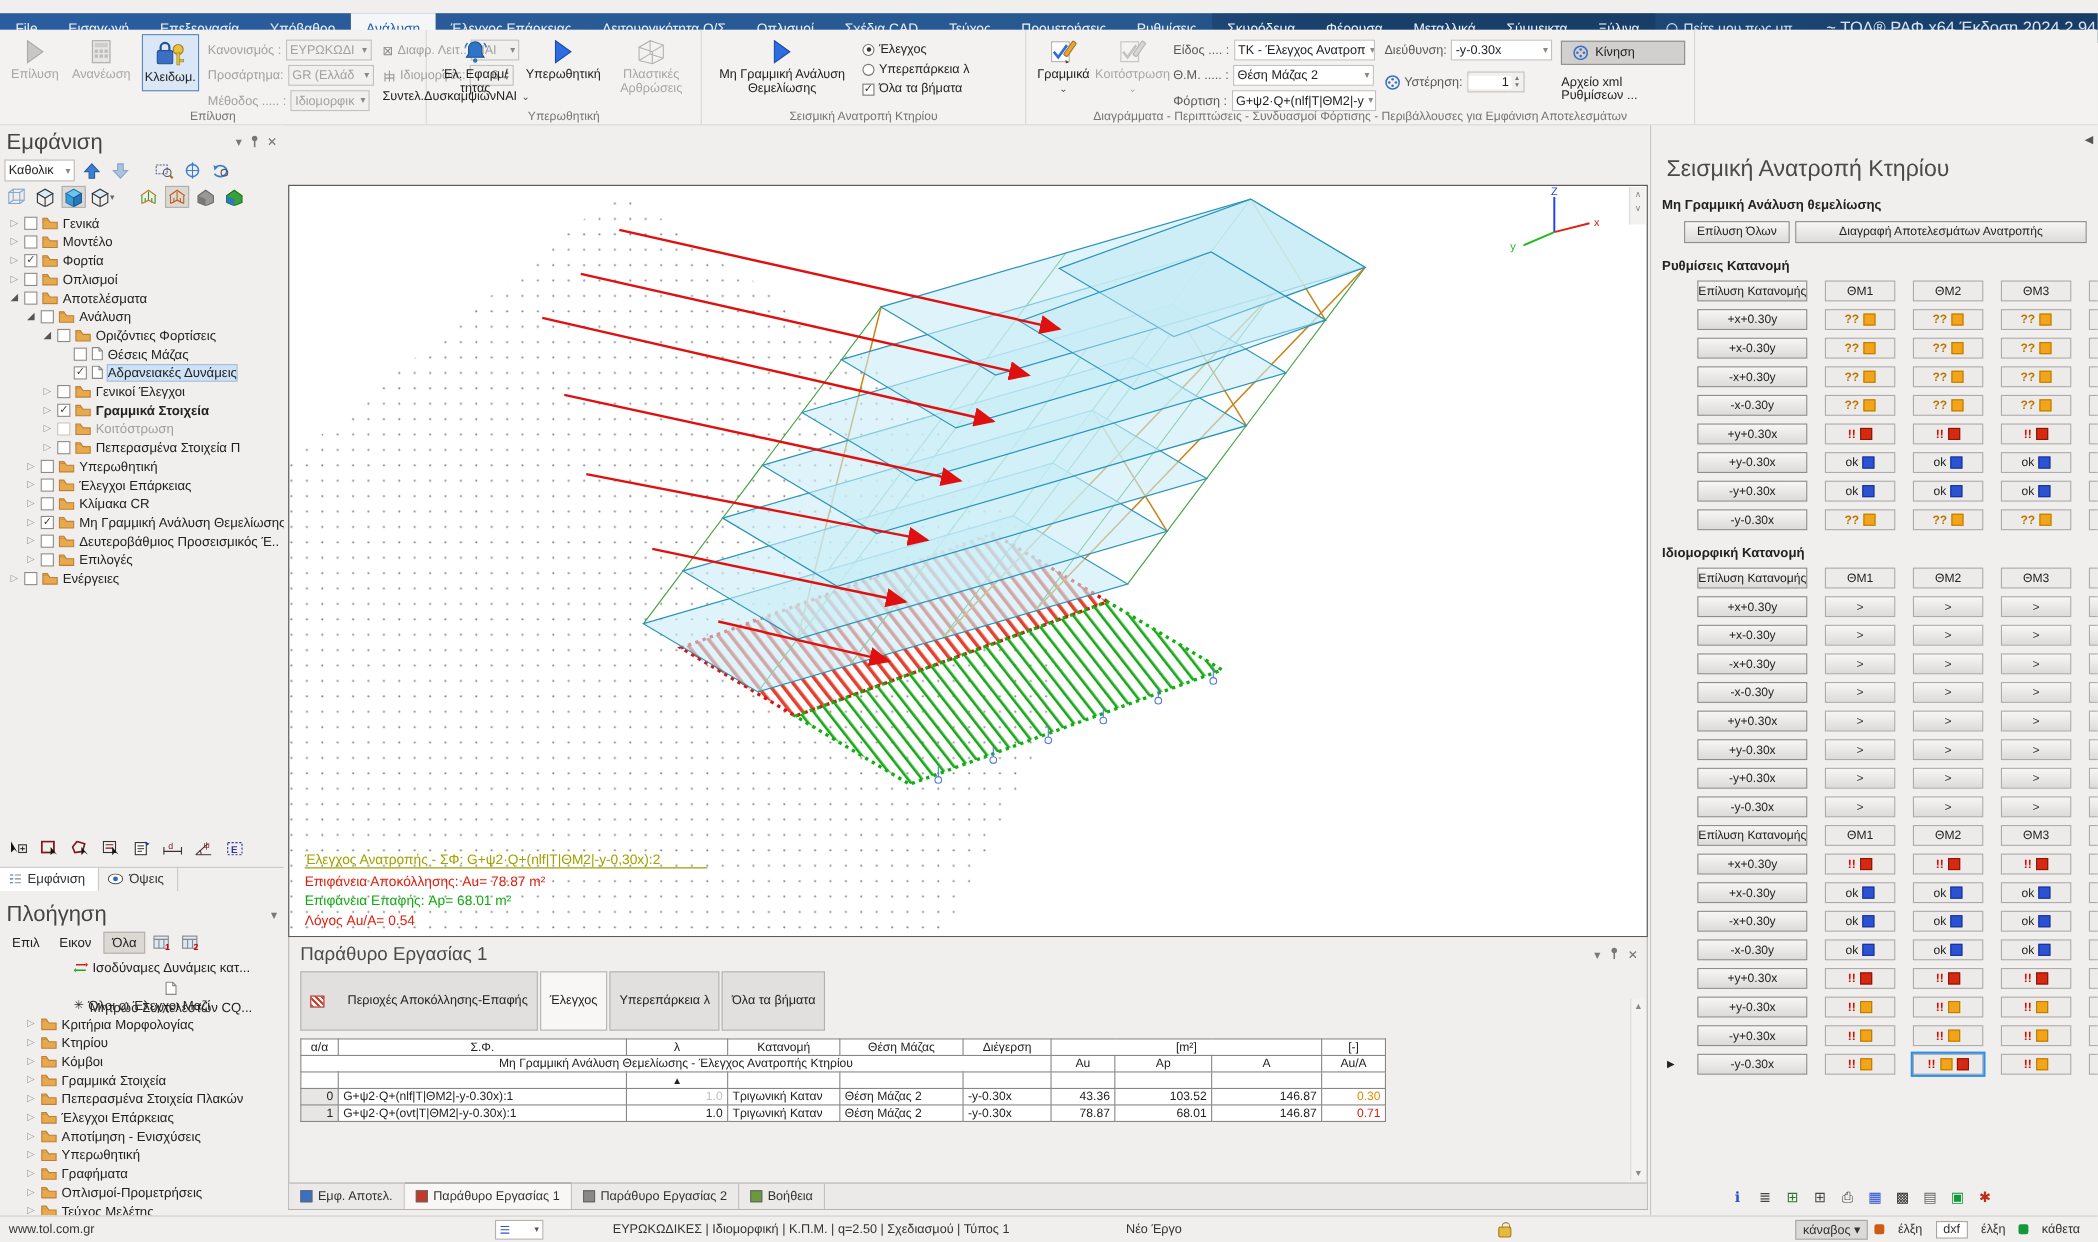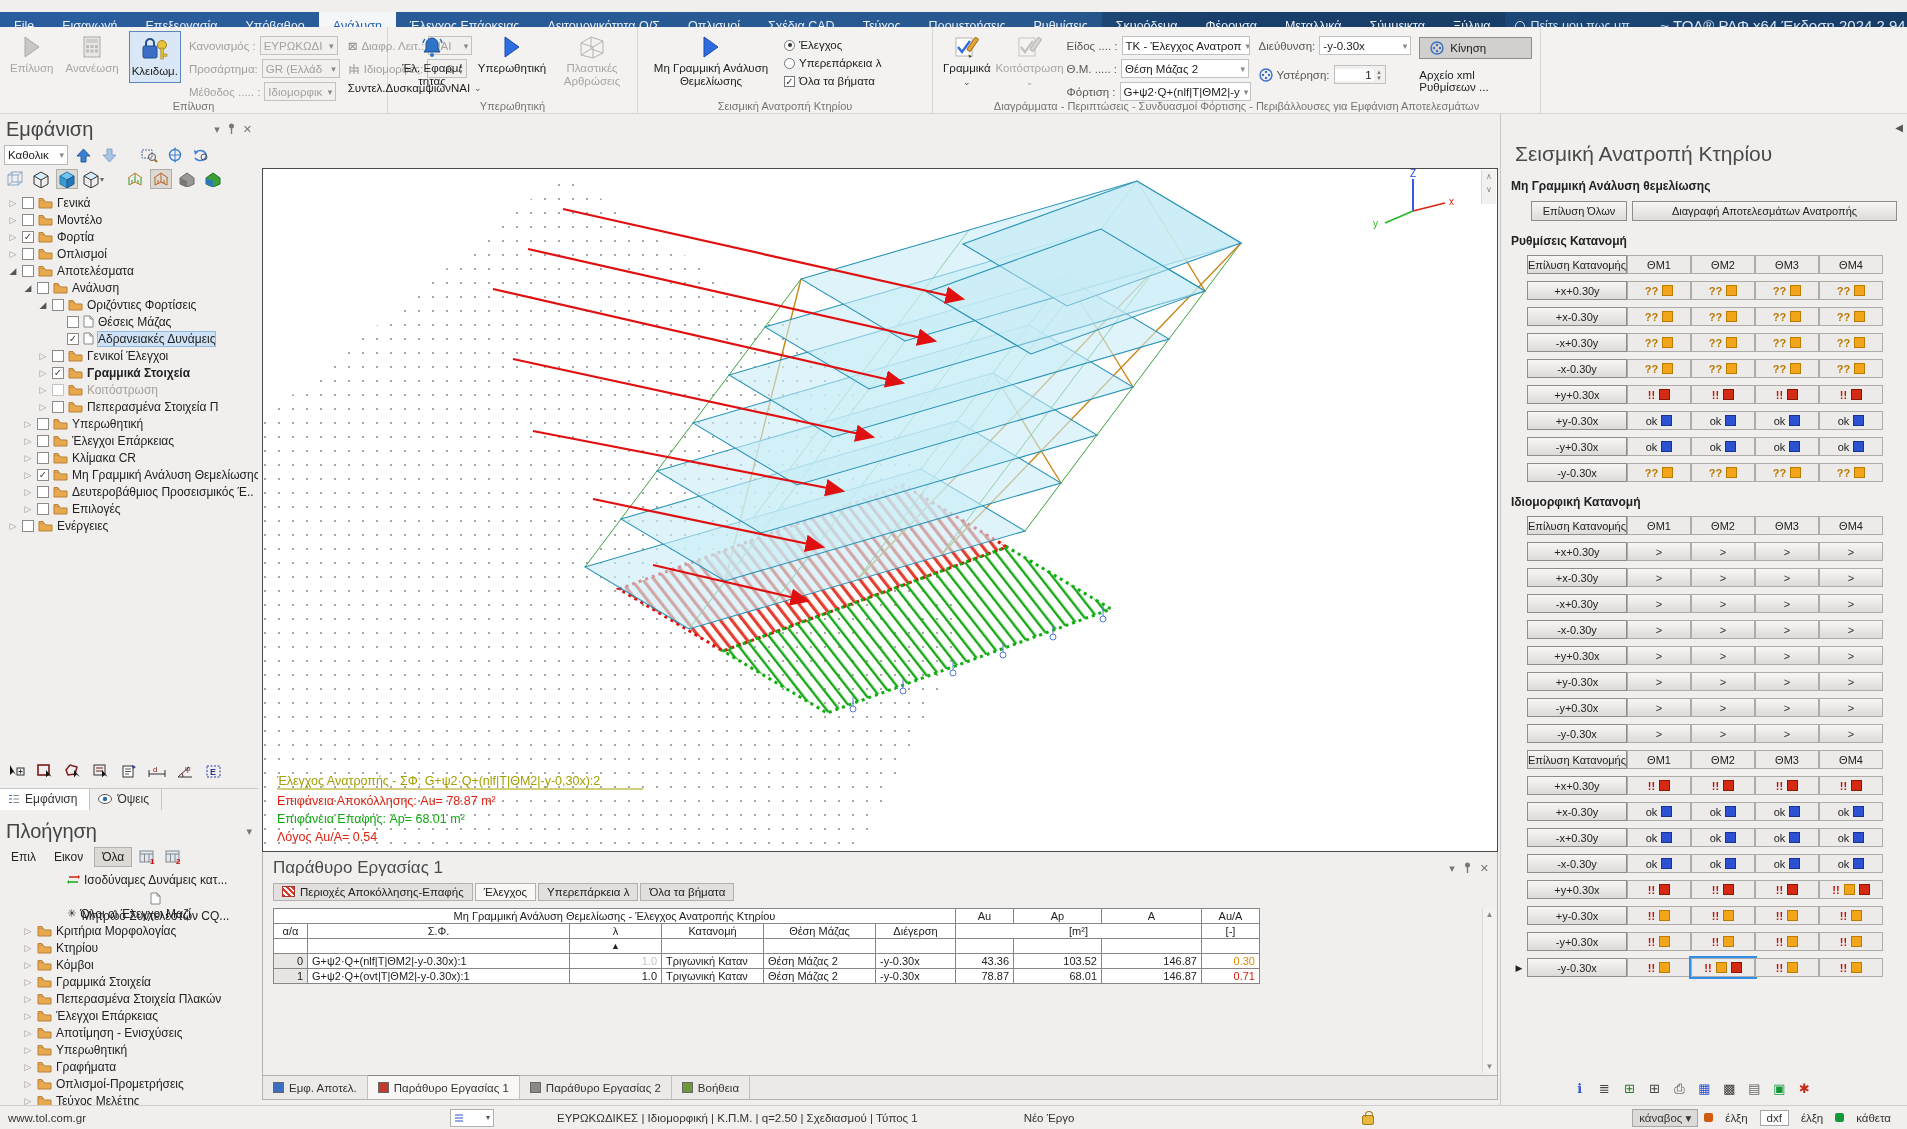--- a/index.html
+++ b/index.html
@@ -75,41 +75,41 @@
 
   
   .right-panel { position:absolute; left:1500px; top:114px; width:407px; height:991px; background:#f0efee; border-left:1px solid #c9c7c5; overflow:hidden; }
   .rp-collapse { position:absolute; right:4px; top:8px; color:#555; font-size:10px; }
   .rp-title { font-size:21px; color:#4a4a4a; padding:28px 0 0 14px; white-space:nowrap; }
   .rp-sec-label { font-size:12px; font-weight:bold; padding:13px 0 0 10px; }
   .rp-btn-row { display:flex; gap:5px; padding:8px 10px 0 30px; }
   .btn3d { background:linear-gradient(#f7f6f5,#dddbd9); border:1px solid #8f8d8b; font-size:11px;
     display:flex; align-items:center; justify-content:center; height:20px; white-space:nowrap; }
   .rp-grid { padding:7px 8px 0 10px; display:flex; flex-direction:column; gap:7px; }
-  .rp-row { display:flex; gap:0; align-items:center; }
+  .rp-row { display:flex; gap:16px; align-items:center; }
   .rp-gutter { width:16px; height:19px; flex:none; display:flex; align-items:center; justify-content:center; font-size:9px; color:#222; }
   .rp-lab { width:100px; height:19px; flex:none; }
   .rp-cell { width:64px; height:19px; flex:none; background:#ecebea; border:1px solid #aeacaa;
     display:flex; align-items:center; justify-content:center; gap:4px; font-size:11px; font-weight:bold; }
   .rp-cell.sel { outline:2px solid #2f8fe8; outline-offset:0; }
   .rp-cell .sq { width:11px; height:11px; display:inline-block; }
   .sq.y { background:#f2a51b; border:1px solid #b97d00; }
   .sq.r { background:#d42913; border:1px solid #8f1500; }
   .sq.b { background:#2a52d2; border:1px solid #1a3392; }
   .tx-q { color:#b87700; } .tx-ok { color:#222; font-weight:normal;} .tx-ex { color:#cc1100; } .tx-gt { color:#333; font-weight:normal; }
   .rp-icons { position:absolute; left:0; right:0; bottom:8px; display:flex; gap:8px; align-items:center; padding:0 10px 0 70px; }
   .rp-ic { width:17px; height:17px; display:flex; align-items:center; justify-content:center; font-size:13px; }
 
   
   .work-panel { position:absolute; left:262px; top:852px; width:1236px; height:248px; background:#f0efee; border:1px solid #b5b3b1; border-top:none; }
   .wp-head { display:flex; align-items:center; padding:6px 8px 2px 10px; }
   .wp-title { font-size:17px; color:#4a4a4a; flex:1; }
   .wp-mini { display:flex; gap:8px; color:#777; font-size:11px; align-items:center; }
   .wp-tabs { display:flex; gap:2px; padding:3px 0 3px 10px; align-items:center;}
-  .wp-tab { display:flex; align-items:flex-start; gap:5px; border:1px solid #b3b1af; background:#e2e0de; padding:2px 8px; font-size:11.5px; }
+  .wp-tab { display:flex; align-items:flex-end; gap:21px; border:1px solid #b3b1af; background:#e2e0de; padding:20px 8px; font-size:11.5px; }
   .wp-tab.active { background:#f8f7f6; }
   .hatch-ic { width:13px; height:11px; background:repeating-linear-gradient(45deg,#e23b25 0 2px,#fff 2px 4px); border:1px solid #a33; }
   table.res { border-collapse:collapse; margin:4px 0 0 10px; font-size:11px; background:#fff; }
   table.res th, table.res td { border:1px solid #898785; padding:1px 4px; height:15px; }
   table.res th { font-weight:normal; text-align:center; background:#fff; }
   table.res td.num { text-align:right; }
   table.res td.rowhd { background:#e8e6e4; text-align:right; width:30px; }
   .wp-scroll { position:absolute; right:1px; top:56px; bottom:26px; width:14px; background:#f3f2f1; border-left:1px solid #dcdad8; font-size:8px; color:#888; display:flex; flex-direction:column; justify-content:space-between; align-items:center; padding:2px 0;}
   .bottom-tabs { position:absolute; left:0; bottom:0; right:0; display:flex; border-top:1px solid #b5b3b1; background:#eceae8; height:24px; align-items:stretch; }
   .btab { display:flex; align-items:center; gap:5px; padding:0 10px; border-right:1px solid #c3c1bf; font-size:11.5px; color:#333; }
@@ -1552,35 +1552,35 @@
         <col style="width: 102px;">
         <col style="width: 112px;">
         <col style="width: 80px;">
         <col style="width: 58px;">
         <col style="width: 88px;">
         <col style="width: 100px;">
         <col style="width: 58px;">
       </colgroup>
       <tbody>
         <tr>
-          <th colspan="6">Μη Γραμμική Ανάλυση Θεμελίωσης - Έλεγχος Ανατροπής Κτηρίου</th>
-          <th>Au</th>
-          <th>Ap</th>
-          <th>A</th>
-          <th>Au/A</th>
-        </tr>
-        <tr>
           <th>α/α</th>
           <th>Σ.Φ.</th>
           <th>λ</th>
           <th>Κατανομή</th>
           <th>Θέση Μάζας</th>
           <th>Διέγερση</th>
           <th colspan="3">[m²]</th>
           <th>[-]</th>
+        </tr>
+        <tr>
+          <th colspan="6">Μη Γραμμική Ανάλυση Θεμελίωσης - Έλεγχος Ανατροπής Κτηρίου</th>
+          <th>Au</th>
+          <th>Ap</th>
+          <th>A</th>
+          <th>Au/A</th>
         </tr>
         <tr>
           <th></th>
           <th></th>
           <th style="font-size: 9px;">▲</th>
           <th></th>
           <th></th>
           <th></th>
           <th></th>
           <th></th>

